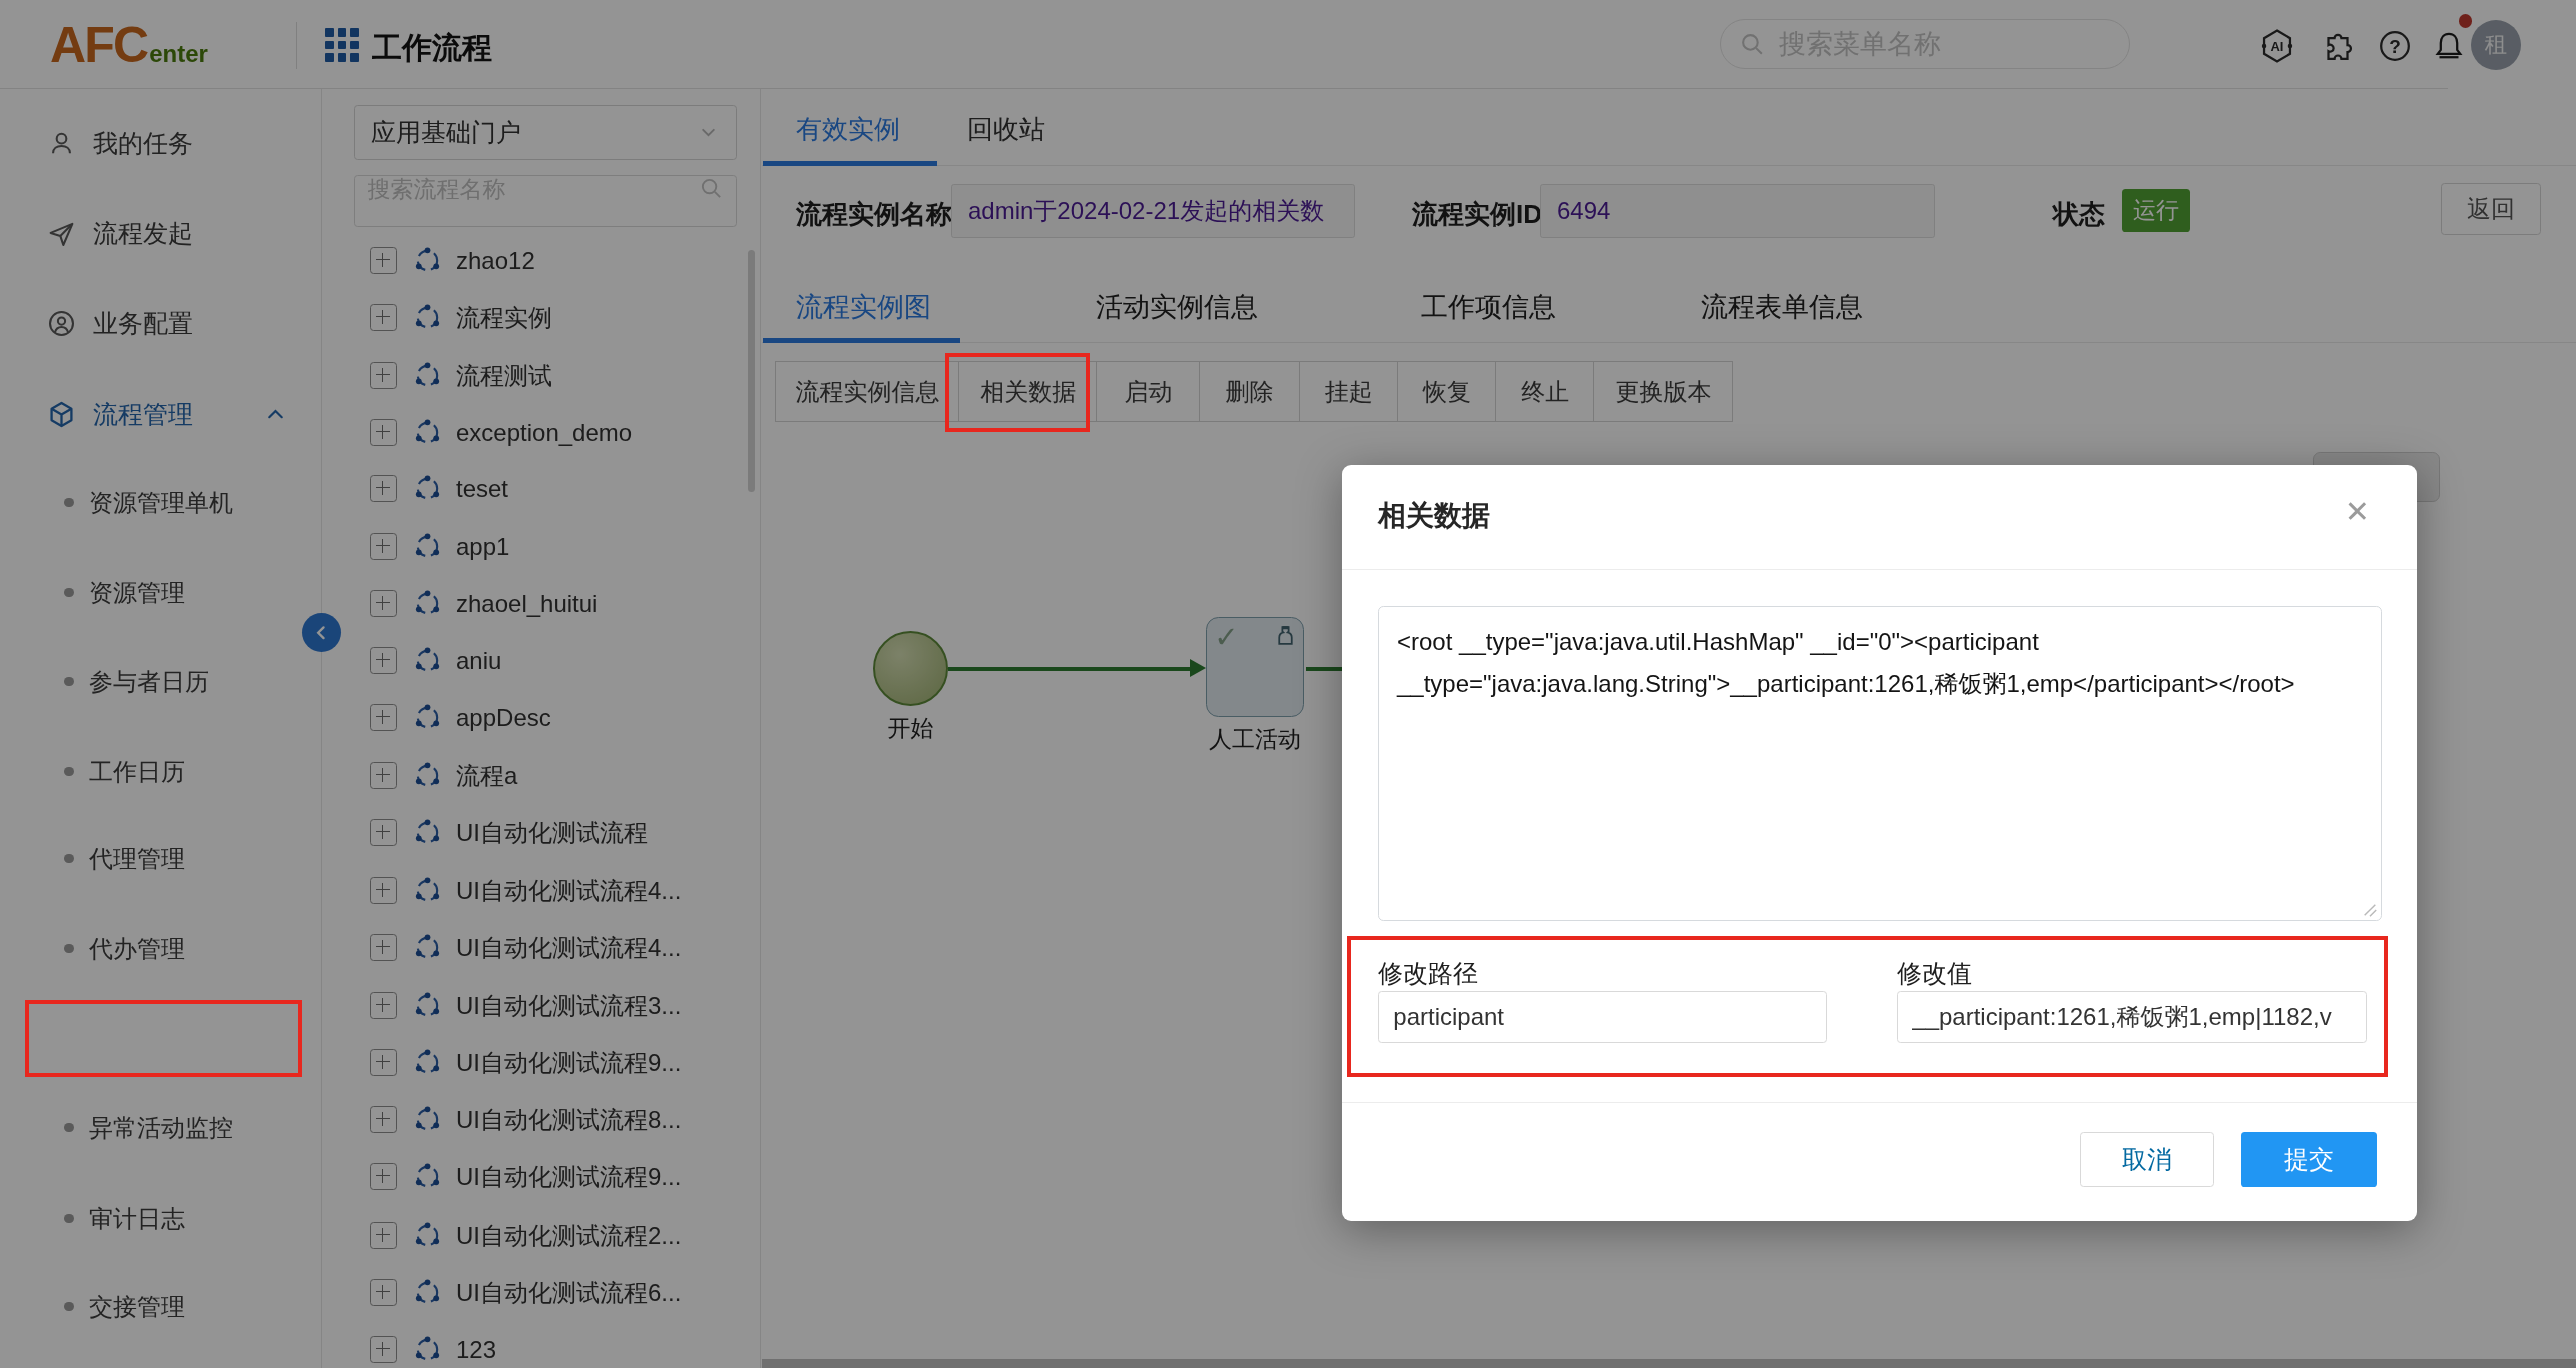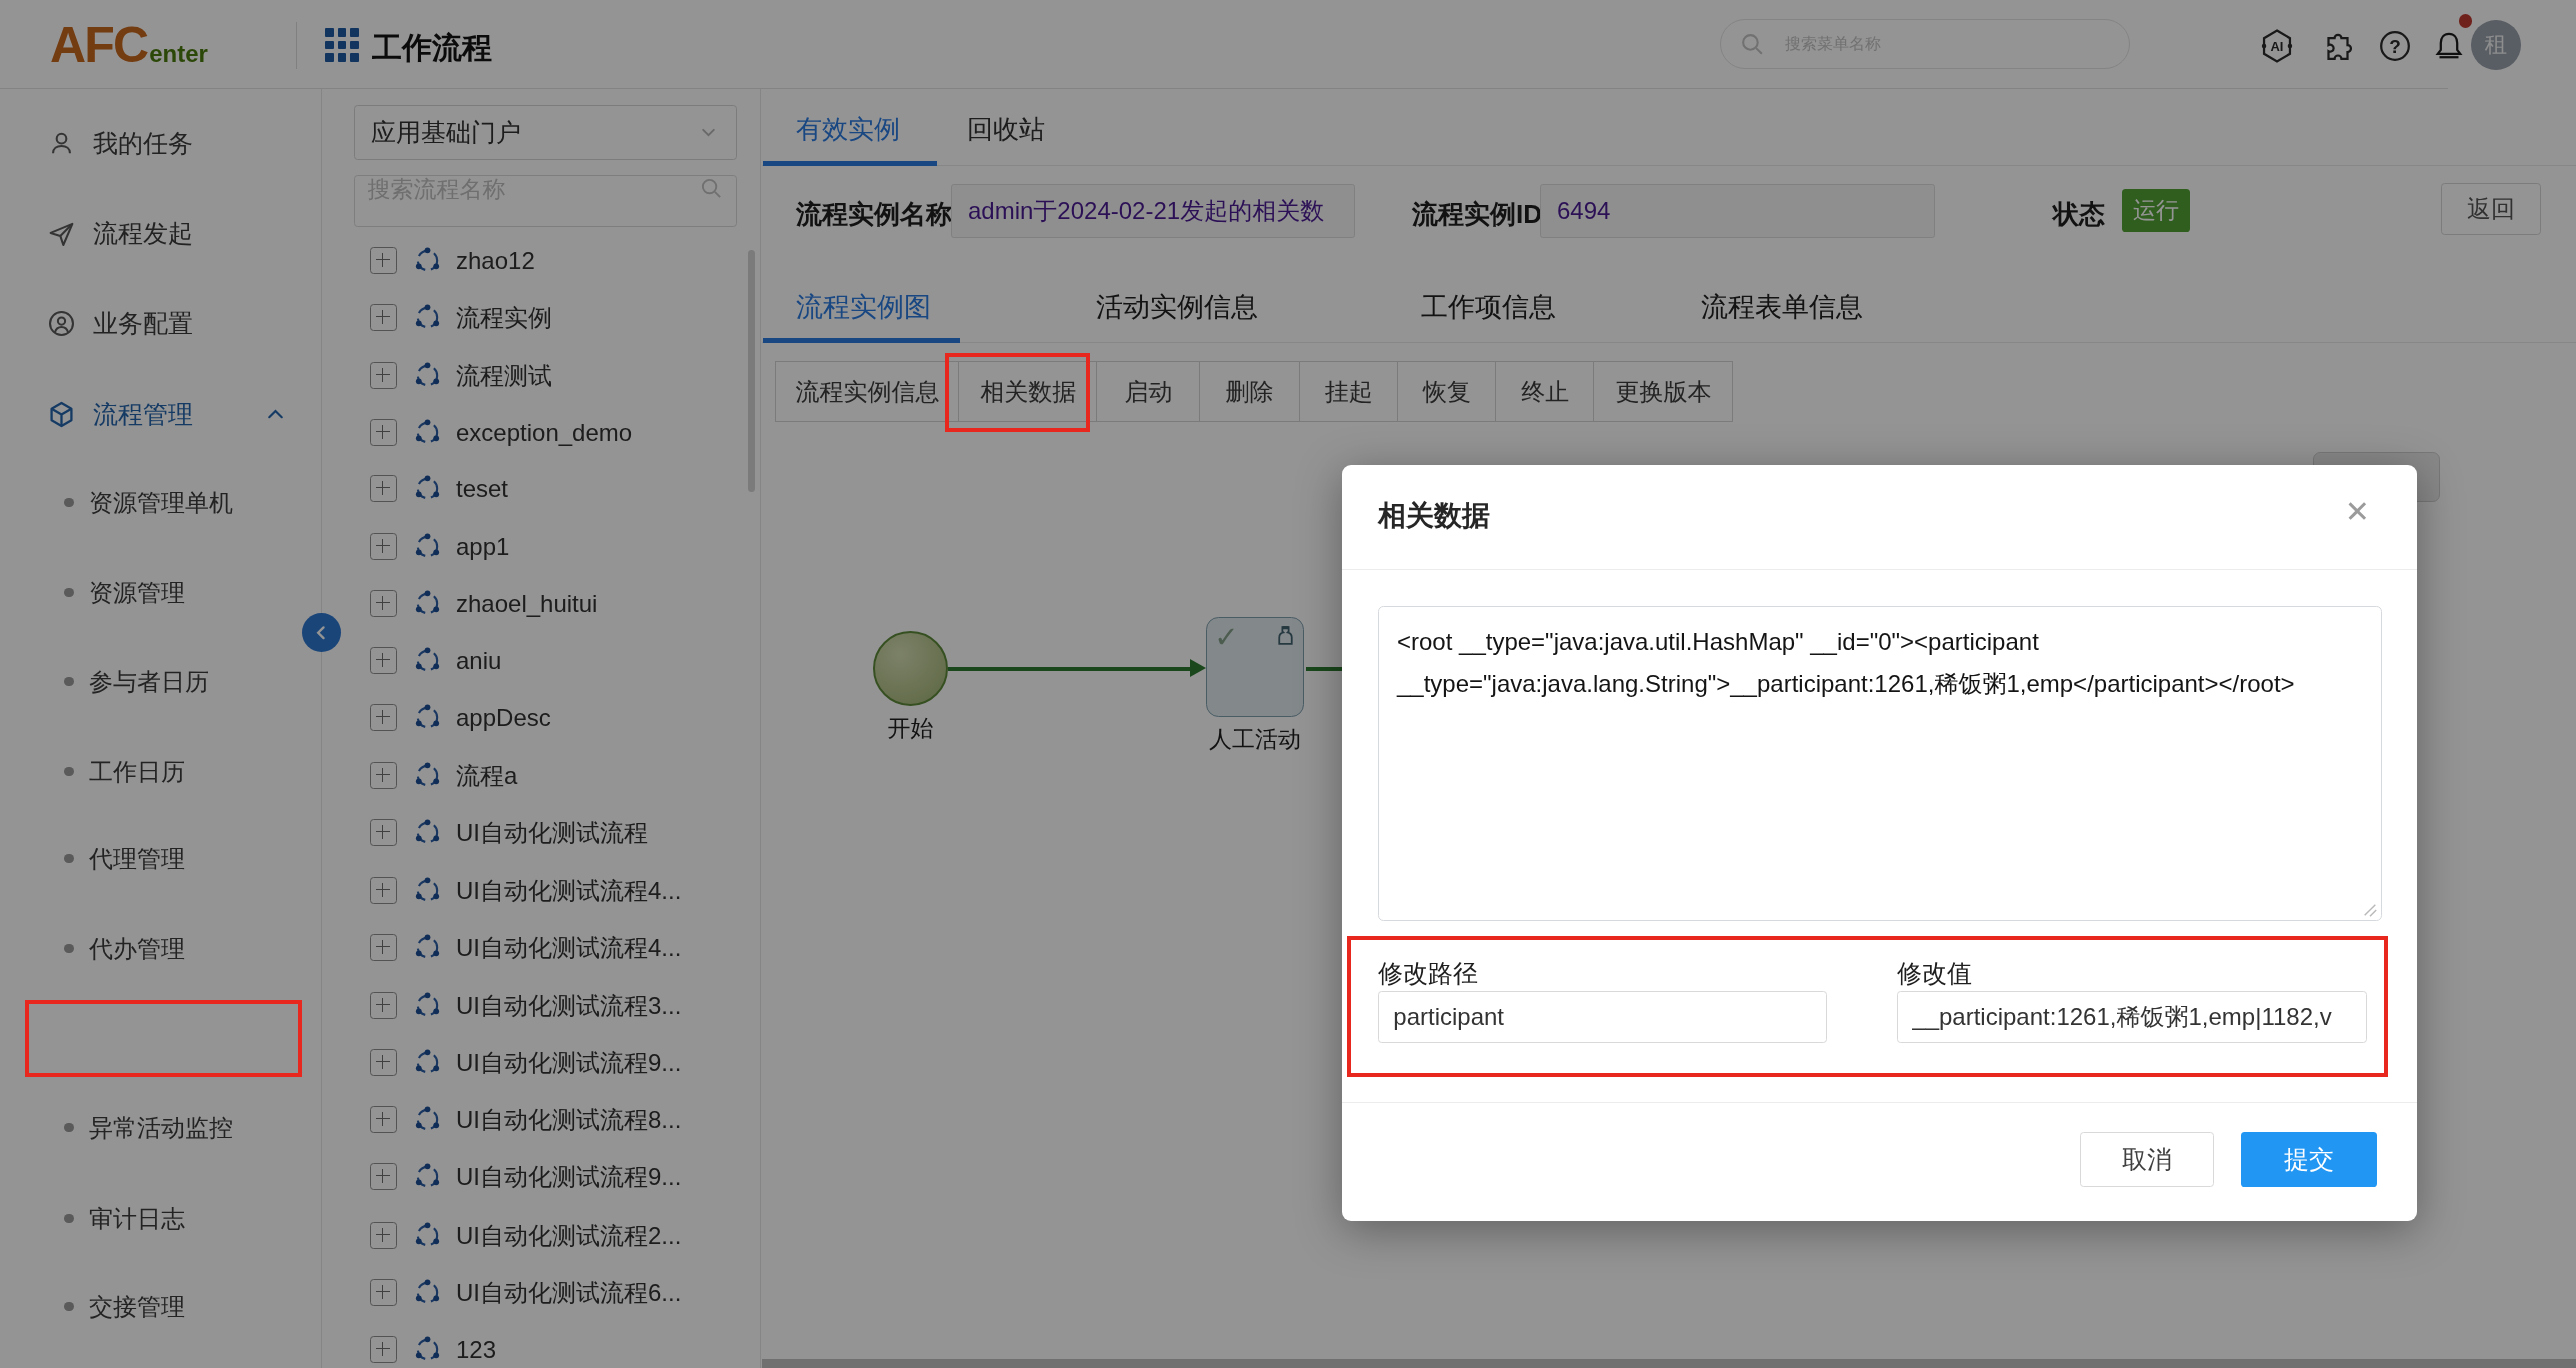--- a/index.html
+++ b/index.html
@@ -13,21 +13,21 @@
   .logo { position:absolute; left:50px; top:16px; display:flex; align-items:baseline; }
   .logo-main { font-size:50px; font-weight:bold; color:#c8681e; letter-spacing:-1.8px; }
   .logo-sub  { font-size:24px; font-weight:bold; color:#4d7c0f; margin-left:1.8px; }
   .header-divider { position:absolute; left:296px; top:21.5px; width:0.9px; height:47px; background:#ddd; }
   .grid-icon { position:absolute; left:325px; top:28px; width:34px; height:34px;
                display:grid; grid-template-columns:repeat(3,1fr); grid-template-rows:repeat(3,1fr); gap:3.6px; }
   .grid-icon span { background:#1f5ca6; border-radius:0.9px; }
   .app-title { position:absolute; left:372px; top:28px; font-size:30px; font-weight:bold; color:#141414; }
   .hdr-search { position:absolute; left:1720px; top:19px; width:410px; height:50px; border:1.8px solid #e3e3e3;
                 border-radius:25px; background:#fff; display:flex; align-items:center; padding-left:18px; }
-  .hdr-search input { border:none; outline:none; font-size:16px; color:#000000; width:322px; margin-left:19px;
+  .hdr-search input { border:none; outline:none; font-size:27px; color:#000000; width:322px; margin-left:13px;
                       font-family:inherit; background:transparent; }
   .hdr-search input::placeholder { color:#c3c3c3; }
   .hdr-icon { position:absolute; top:27px; width:38px; height:38px; }
   .bell-dot { position:absolute; left:2459px; top:14.3px; width:13.4px; height:13.4px; border-radius:50%; background:#c0392f; }
   .avatar { position:absolute; left:2471px; top:19.7px; width:50px; height:50px; border-radius:50%;
             background:#99a1ac; color:#f4f4f4; font-size:22.4px; display:flex; align-items:center; justify-content:center; }
 
   
   .sidebar { position:absolute; left:0; top:89px; width:322px; height:1279px; background:#fff;
              border-right:0.9px solid #e6e6e6; z-index:2; }
@@ -114,21 +114,21 @@
   .modal-textarea { position:absolute; left:36px; top:141px; width:1004px; height:315px; border:1.8px solid #d6dade;
                     border-radius:5.4px; padding:14.3px 18px; font-size:24px; line-height:1.75; color:#141414;
                     font-family:"Liberation Sans","DejaVu Sans",sans-serif; resize:none; outline:none; overflow:hidden; }
   .resize-grip { position:absolute; left:1020px; top:437px; width:16px; height:16px; }
   .m-label { position:absolute; top:492px; font-size:25px; color:#1f1f1f; }
   .m-input { position:absolute; top:526px; height:52px; border:0.9px solid #d9d9d9; border-radius:3.6px;
              font-size:24px; color:#333; padding-left:14.3px; font-family:inherit; white-space:nowrap; overflow:hidden;
              outline:none; }
   .modal-hr2 { position:absolute; left:0; top:637px; width:1075px; height:0.9px; background:#ececec; }
   .cancel-btn { position:absolute; left:738px; top:667px; width:134px; height:55px; border:0.9px solid #d9d9d9;
-                border-radius:3.6px; background:#fff; color:#404040; font-size:25px; display:flex; align-items:center;
+                border-radius:3.6px; background:#fff; color:#0369a1; font-size:25px; display:flex; align-items:center;
                 justify-content:center; cursor:pointer; }
   .submit-btn { position:absolute; left:899px; top:667px; width:136px; height:55px; border:none; border-radius:3.6px;
                 background:#2196f3; color:#fff; font-size:25px; display:flex; align-items:center; justify-content:center;
                 cursor:pointer; }
 
   
   .red-box { position:absolute; border:4.5px solid #e8271e; z-index:30; pointer-events:none; }
   .red-box.rb-toolbar { left:945px; top:353px; width:145px; height:79px; }
   .red-box.rb-sidebar { left:25px;   top:1000px; width:277px; height:77px; }
   .red-box.rb-modal   { left:1347px; top:936px; width:1041px; height:141px; }

